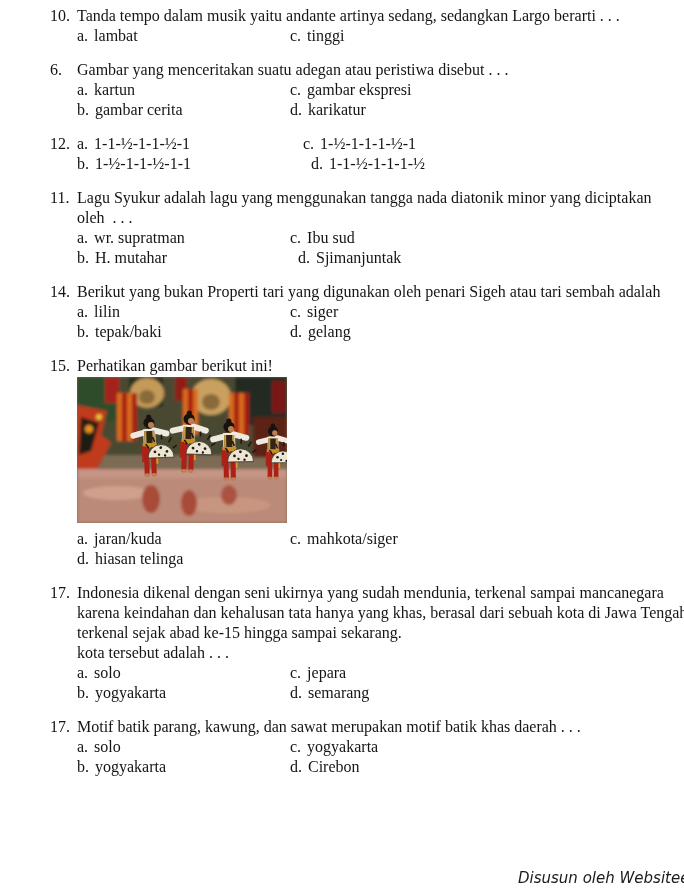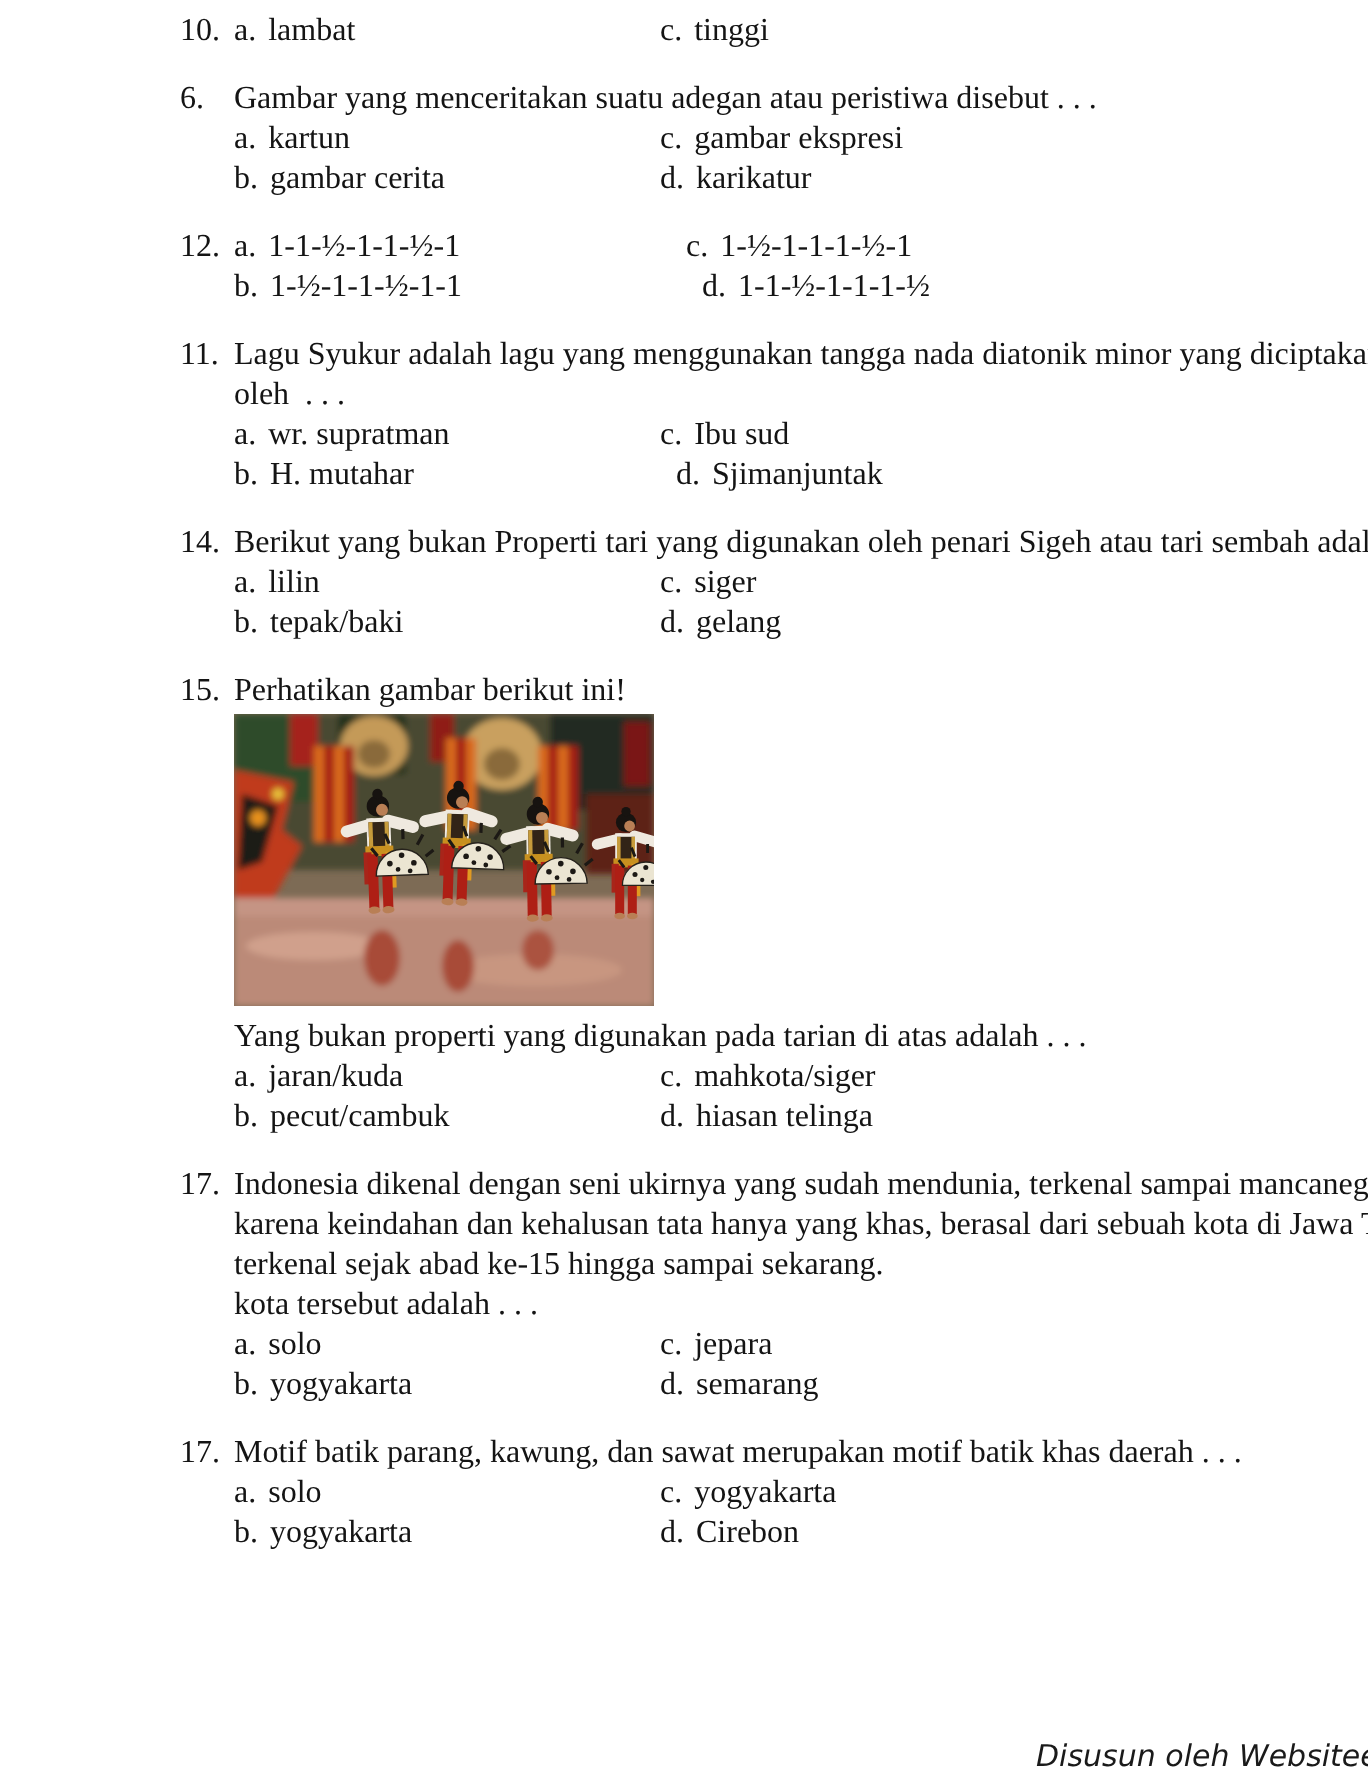--- a/index.html
+++ b/index.html
@@ -8,21 +8,21 @@
     width:684px;height:894px;
     background:#ffffff;
     overflow:hidden;
     box-sizing:border-box;
     padding-top:6px;
     font-family:"Liberation Serif","DejaVu Serif",serif;
     font-size:16px;
     line-height:20px;
     color:#141414;
   }
-  .q{display:flex;margin:0 0 14px 0;padding-left:90px;}
+  .q{display:flex;margin:0 0 14px 0;padding-left:50px;}
   .qnum{flex:0 0 27px;width:27px;white-space:pre;}
   .qbody{flex:1 1 auto;}
   .q-line{white-space:pre;}
   .opt-row{display:flex;}
   .opt{white-space:pre;}
   .opt .olabel{margin-right:6px;}
   .opt.left{flex:0 0 213px;width:213px;}
   .q.wide .opt.left{flex:0 0 226px;width:226px;}
   .opt.indent-d{padding-left:8px;}
   .photo{display:block;width:210px;height:146px;margin:1px 0 6px 0;}
@@ -34,20 +34,21 @@
   }
 </style>
 </head>
 <body>
 
 <div class="page">
 
   <div class="q">
     <div class="qnum">10.</div>
     <div class="qbody">
+      <div class="q-line">Tanda tempo dalam musik yaitu andante artinya sedang, sedangkan Largo berarti . . .</div>
       <div class="opt-row">
         <div class="opt left"><span class="olabel">a.</span><span>lambat</span></div>
         <div class="opt"><span class="olabel">c.</span><span>tinggi</span></div>
       </div>
     </div>
   </div>
 
   <div class="q">
     <div class="qnum">6.</div>
     <div class="qbody">
@@ -188,27 +189,25 @@
             <ellipse cx="152" cy="118" rx="8" ry="10" fill="#ab5340"></ellipse>
           </g>
 
           <use href="#dancer" transform="translate(72,48) rotate(-2)"></use>
           <use href="#dancer" transform="translate(112,44) rotate(2)"></use>
           <use href="#dancer" transform="translate(152,52) rotate(-1)"></use>
           <use href="#dancer" transform="translate(196,56) scale(0.9)"></use>
         </svg>
       </div>
 
-      <div class="q-line">Yang bukan properti yang digunakan pada tarian di atas adalah . . .</div>
       <div class="opt-row">
         <div class="opt left"><span class="olabel">a.</span><span>jaran/kuda</span></div>
         <div class="opt"><span class="olabel">c.</span><span>mahkota/siger</span></div>
       </div>
       <div class="opt-row">
-        <div class="opt left"><span class="olabel">b.</span><span>pecut/cambuk</span></div>
         <div class="opt"><span class="olabel">d.</span><span>hiasan telinga</span></div>
       </div>
     </div>
   </div>
 
   <div class="q">
     <div class="qnum">17.</div>
     <div class="qbody">
       <div class="q-line">Indonesia dikenal dengan seni ukirnya yang sudah mendunia, terkenal sampai mancanegara</div>
       <div class="q-line">karena keindahan dan kehalusan tata hanya yang khas, berasal dari sebuah kota di Jawa Tengah</div>

